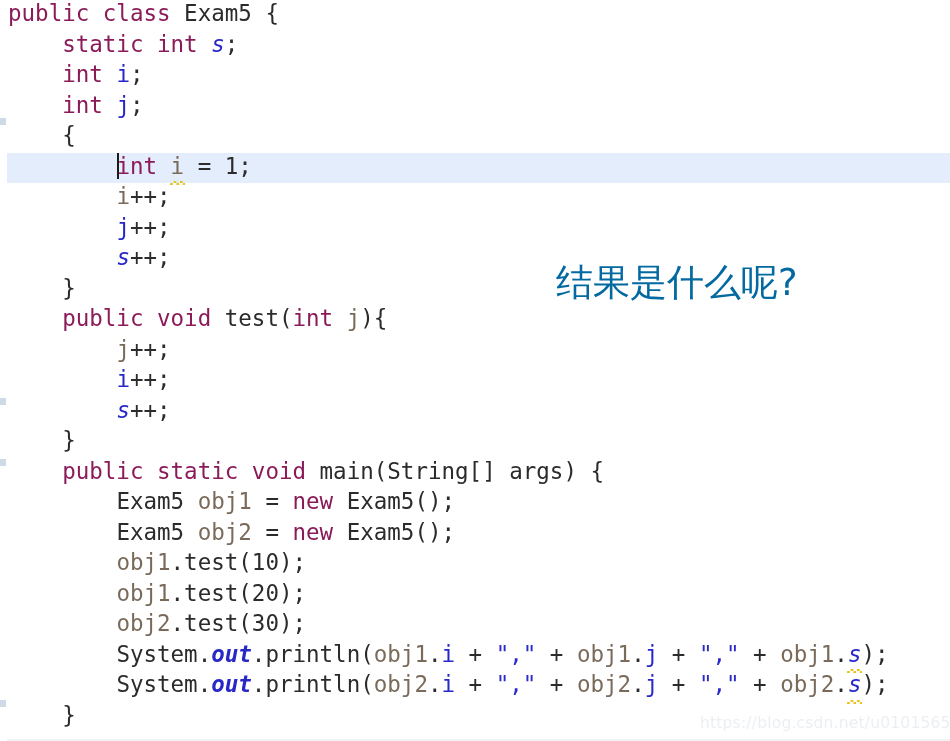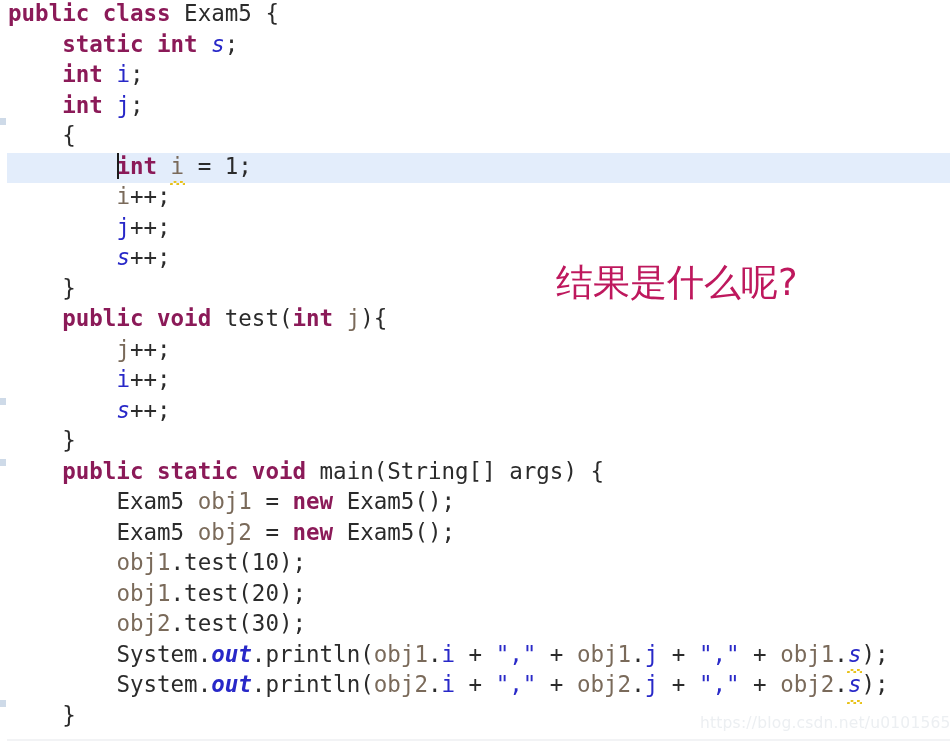--- a/index.html
+++ b/index.html
@@ -57,21 +57,21 @@
     white-space: pre;
     letter-spacing: 0px;
   }
   .code-line {
     height: 30.5px;
     padding-left: 8px;
     white-space: pre;
   }
 
   
-  .kw      { color: #8b1a58; font-weight: bold; }
+  .kw      { color: #8b1a58; font-weight: normal; }
   .plain   { color: #2b2b2b; }
   .field   { color: #2828c8; }
   .sfield  { color: #2828c8; font-style: italic; }
   .local   { color: #7a6a5a; }
   .str     { color: #2a2ac8; }
   .num     { color: #2b2b2b; }
 
   
   .squiggle {
     position: relative;
@@ -145,18 +145,18 @@
 
   <div id="caret" style="left: 117.375px; top: 152.5px;"></div>
 
   <div id="gutter">
       <div class="gutter-mark" style="top: 118px;"></div>
       <div class="gutter-mark" style="top: 398px;"></div>
       <div class="gutter-mark" style="top: 459px;"></div>
       <div class="gutter-mark" style="top: 700px;"></div>
     </div>
 
-  <div id="annotation-text" style="left: 556px; top: 263px; color: #be185d;">结果是什么呢?</div>
+  <div id="annotation-text" style="left: 556px; top: 263px; color: #0369a1;">结果是什么呢?</div>
 
   <div id="watermark" style="left: 700px; top: 714px;">https://blog.csdn.net/u010156553</div>
 
   <div id="bottom-rule"></div>
 </div>
 
 </body></html>

